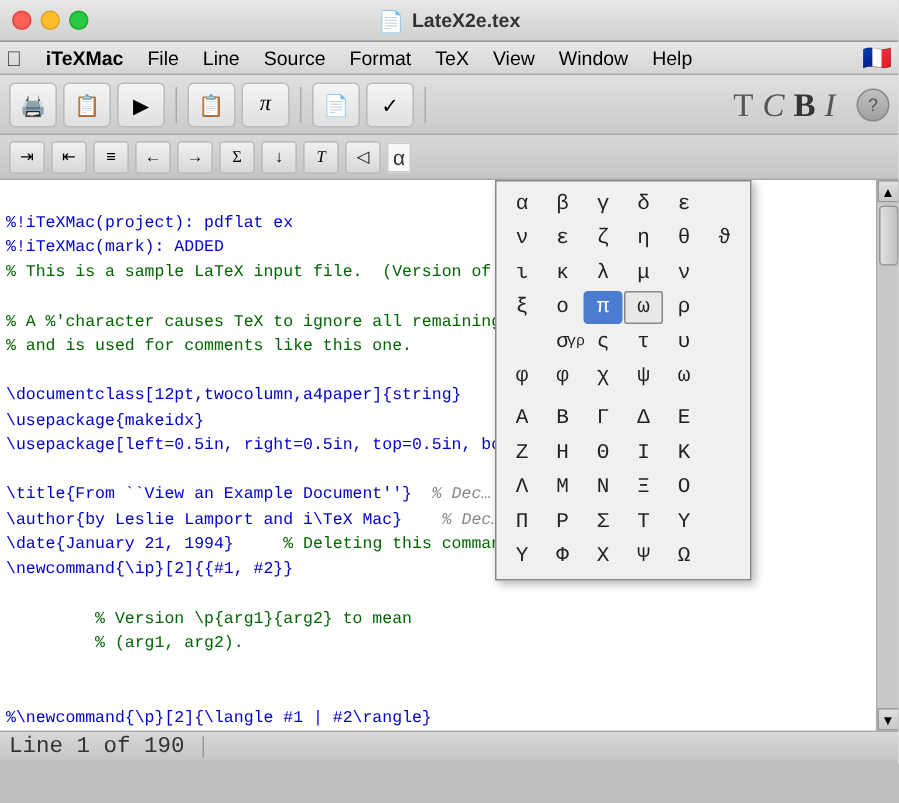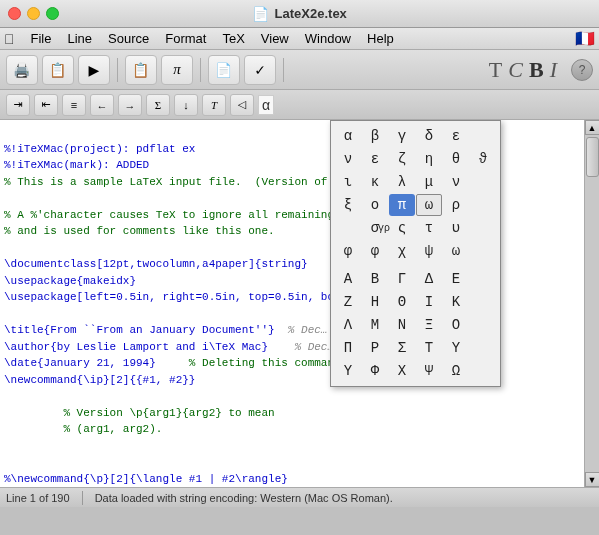--- a/index.html
+++ b/index.html
@@ -254,22 +254,23 @@
 
     
     .statusbar {
       background: linear-gradient(to bottom, #d8d8d8, #c5c5c5);
       height: 20px;
       display: flex;
       align-items: center;
       padding: 0 6px;
       gap: 12px;
       border-top: 1px solid #aaa;
-      font-size: 11px;
+      font-size: 15px;
       color: #333;
+      font-family: Liberation Mono, monospace;
     }
     .status-divider {
       width: 1px;
       height: 14px;
       background: #999;
     }
 
     
     .c-blue { color: #0000cc; text-align: center; }
     .c-green { color: #006600; }
@@ -285,20 +286,21 @@
     <div class="btn-max"></div>
   </div>
   <div class="titlebar-center">
     <span class="doc-icon">📄</span>
     <span>LateX2e.tex</span>
   </div>
 </div>
 
 <div class="menubar">
   <span class="apple-logo"></span>
+  <span class="menu-item app-name">iTeXMac</span>
   <span class="menu-item">File</span>
   <span class="menu-item">Line</span>
   <span class="menu-item">Source</span>
   <span class="menu-item">Format</span>
   <span class="menu-item">TeX</span>
   <span class="menu-item">View</span>
   <span class="menu-item">Window</span>
   <span class="menu-item">Help</span>
   <span class="flag">🇫🇷</span>
 </div>
@@ -344,21 +346,21 @@
 <span class="c-blue">%!iTeXMac(mark): ADDED</span>
 <span class="c-green">% This is a sample LaTeX input file.  (Version of 11 April 19</span>
 <span> </span>
 <span class="c-green">% A %'character causes TeX to ignore all remaining text d</span>
 <span class="c-green">% and is used for comments like this one.</span>
 <span> </span>
 <span class="c-blue">\documentclass[12pt,twocolumn,a4paper]{string}</span>
 <span class="c-blue">\usepackage{makeidx}</span>
 <span class="c-blue">\usepackage[left=0.5in, right=0.5in, top=0.5in, bottom<span class="c-gray">…{geometry} %</span></span>
 <span> </span>
-<span><span class="c-blue">\title{From ``From an January Document''}</span>  <span class="c-gray">% Dec…</span></span>
+<span><span class="c-blue">\title{From ``View an Example Document''}</span>  <span class="c-gray">% Dec…</span></span>
 <span><span class="c-blue">\author{by Leslie Lamport and i\TeX Mac}</span>    <span class="c-gray">% Dec…</span></span>
 <span><span class="c-blue">\date{January 21, 1994}</span>     <span class="c-green">% Deleting this command produces today's date.</span></span>
 <span class="c-blue">\newcommand{\ip}[2]{{#1, #2}}</span>
 <span> </span>
 <span class="c-green">         % Version \p{arg1}{arg2} to mean</span>
 <span class="c-green">         % (arg1, arg2).</span>
 <span> </span>
 <span> </span>
 <span class="c-blue">%\newcommand{\p}[2]{\langle #1 | #2\rangle}</span>
 
@@ -458,14 +460,13 @@
     <div class="scroll-track">
       <div class="scroll-thumb"></div>
     </div>
     <div class="scroll-arrow">▼</div>
   </div>
 </div>
 
 <div class="statusbar">
   <span>Line 1 of 190</span>
   <div class="status-divider"></div>
-  <span>Data loaded with string encoding: Western (Mac OS Roman).</span>
 </div>
 
 </body></html>

